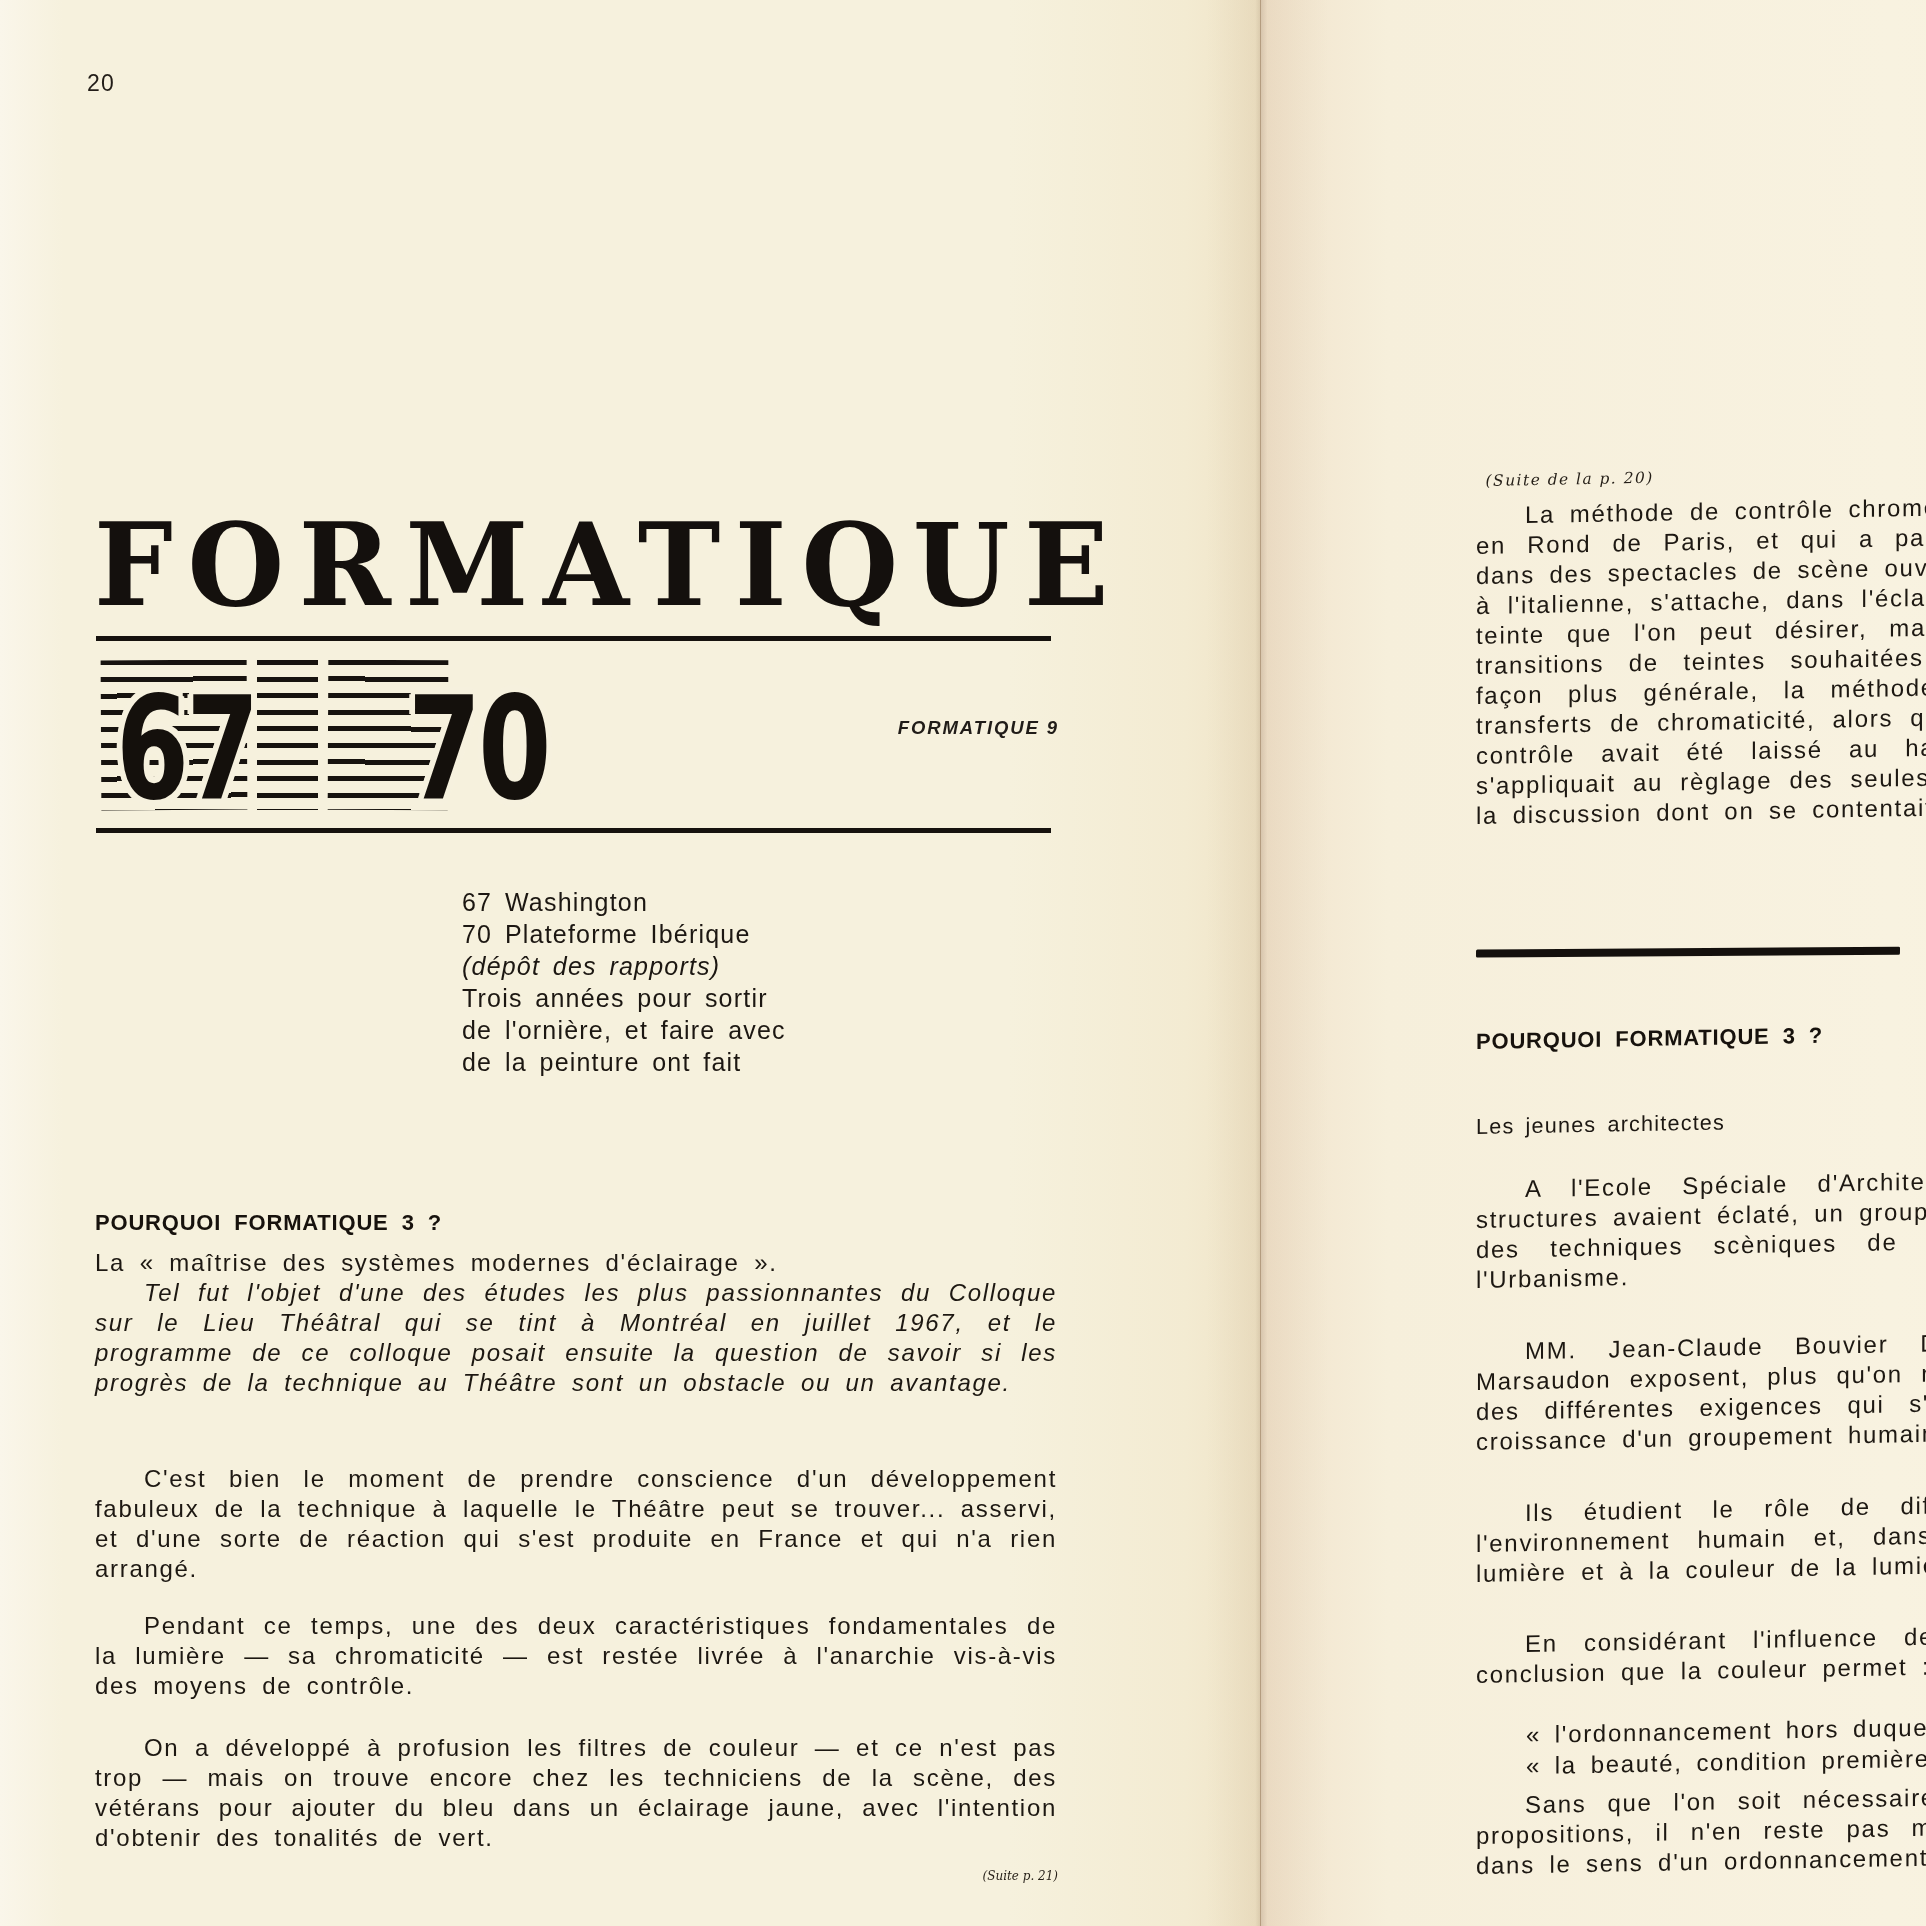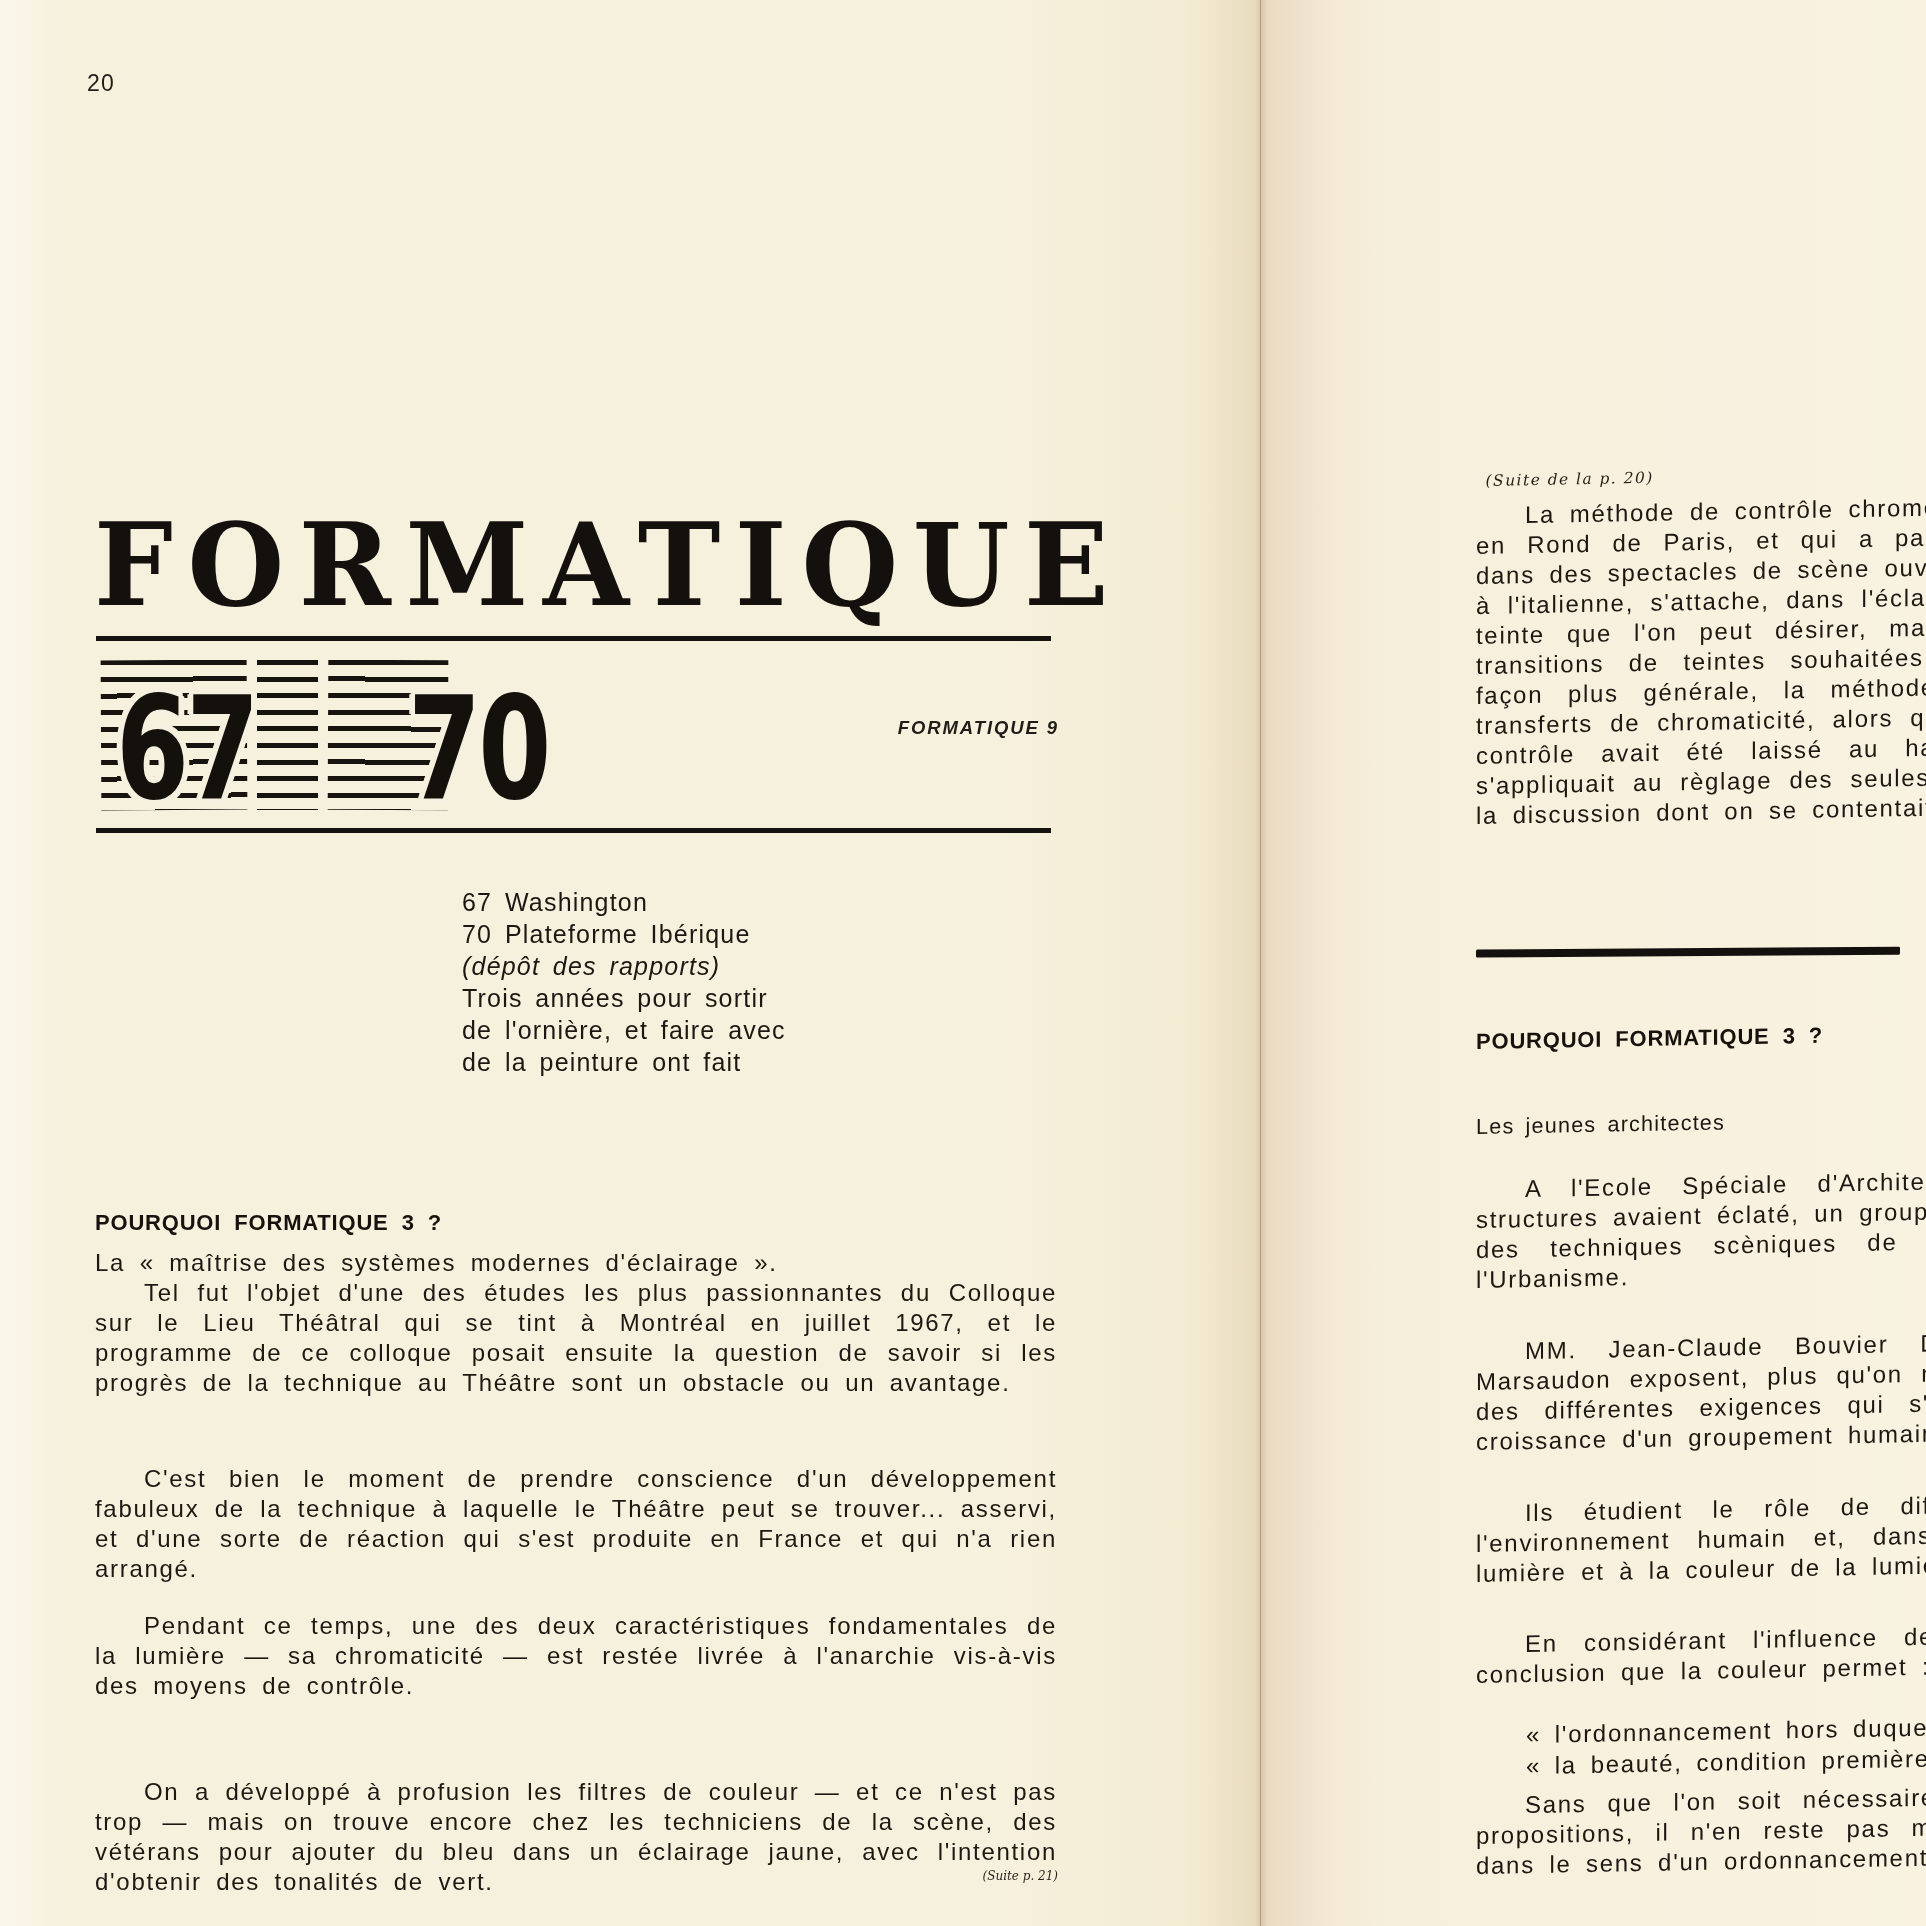--- a/index.html
+++ b/index.html
@@ -65,24 +65,24 @@
   
   .section-heading { position:absolute; font-size:22px; font-weight:bold; letter-spacing:0.8px; word-spacing:6.2px; color:#17120d; white-space:nowrap; }
   .heading-left { left:95px; top:1210px; }
   .para {
     position:absolute; left:95px; width:962px;
     font-size:24px; line-height:30px; letter-spacing:1.7px; word-spacing:6.2px;
     text-align:justify; color:#1d1812;
   }
   .indent { text-indent:49px; }
   .pl0 { top:1248px; text-align:left; }
-  .pl1 { top:1278px; }
+  .pl1 { top:1278px;font-style:italic; }
   .pl2 { top:1464px; }
   .pl3 { top:1611px; }
-  .pl4 { top:1733px;margin-top:44px; }
+  .pl4 { top:1733px; }
   .suite { font-family:"DejaVu Serif", serif; font-style:italic; font-size:12px; color:#241e17; }
   .suite-left { position:absolute; left:693px; top:1869px; width:365px; text-align:right; }
   
   .rp-content { position:absolute; left:215px; top:0; width:936px; height:100%;
     transform:skewY(-1.05deg); transform-origin:0 0; }
   .rp-content .para { left:0; width:936px; }
   .suite-right { position:absolute; left:9.6px; top:472px; font-size:15.4px; letter-spacing:1.5px; }
   .rp-lead { top:501px; }
   .bar { position:absolute; height:7.7px; background:#14100d; border-radius:1.5px; }
   .bar-a { left:0;     top:952px; width:424px; transform:rotate(0.65deg); }

